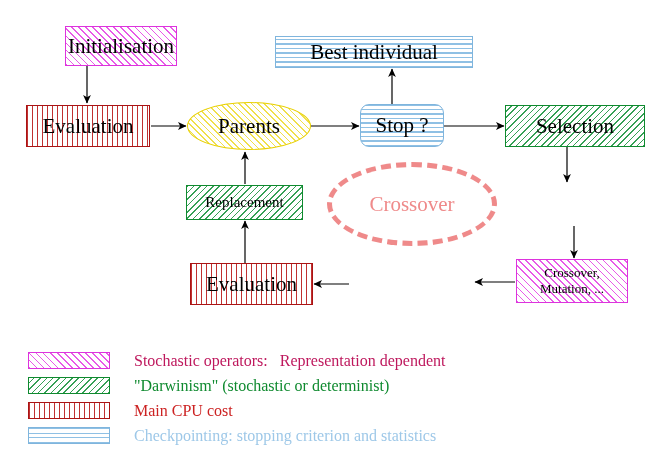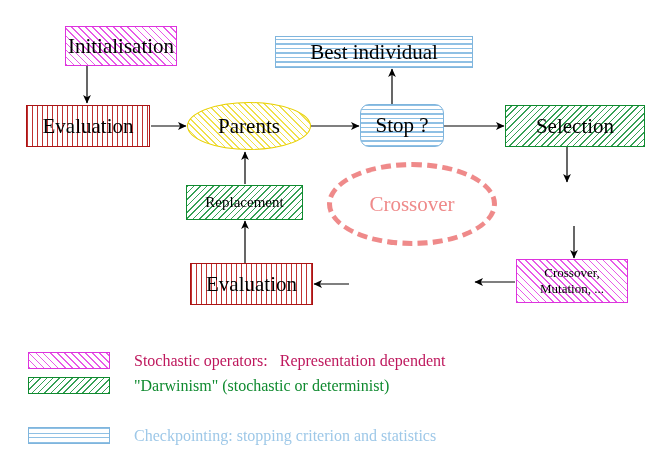--- a/index.html
+++ b/index.html
@@ -137,20 +137,24 @@
       <span class="swatch pat-magenta"></span>
       <span class="legend-text c-magenta">Stochastic operators:</span>
       <span class="legend-text c-gold" style="margin-left:12px;">Representation dependent</span>
     </div>
 
     <div class="legend-row" style="top:31px;">
       <span class="swatch pat-green"></span>
       <span class="legend-text c-green">"Darwinism" (stochastic or determinist)</span>
     </div>
 
+    <div class="legend-row" style="top:56px;">
+      <span class="swatch pat-red"></span>
+      <span class="legend-text c-red">Main CPU cost</span>
+    </div>
 
     <div class="legend-row" style="top:81px;">
       <span class="swatch pat-blue"></span>
       <span class="legend-text c-lblue">Checkpointing: stopping criterion and statistics</span>
     </div>
 
   </div>
 
 </div>
 

